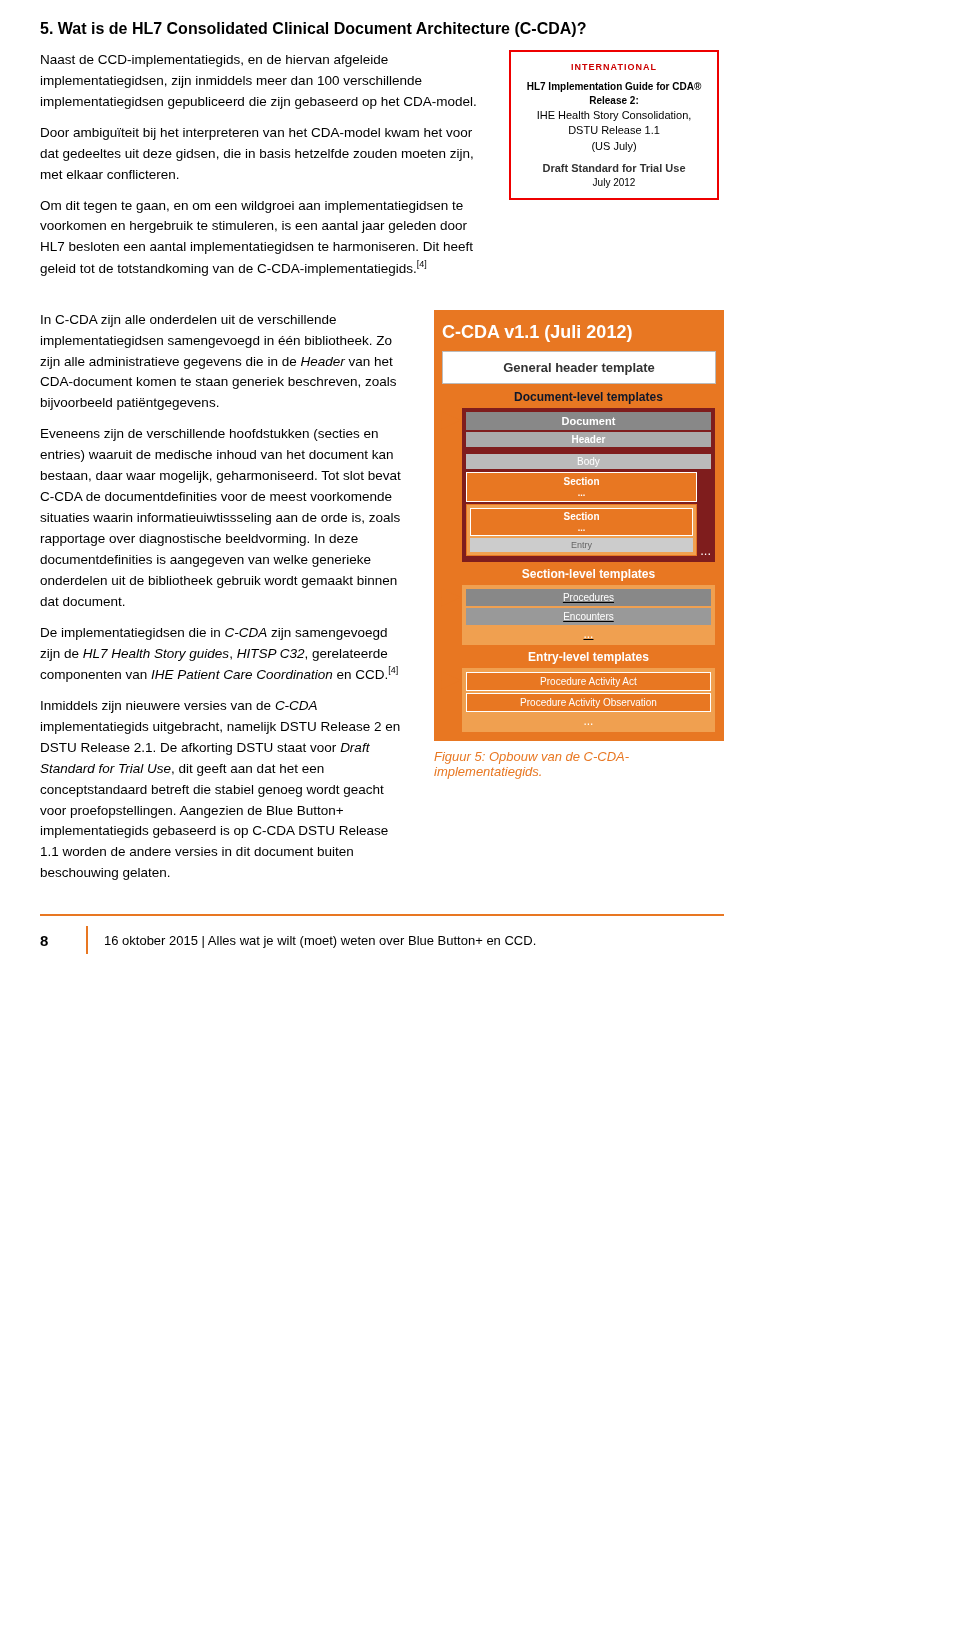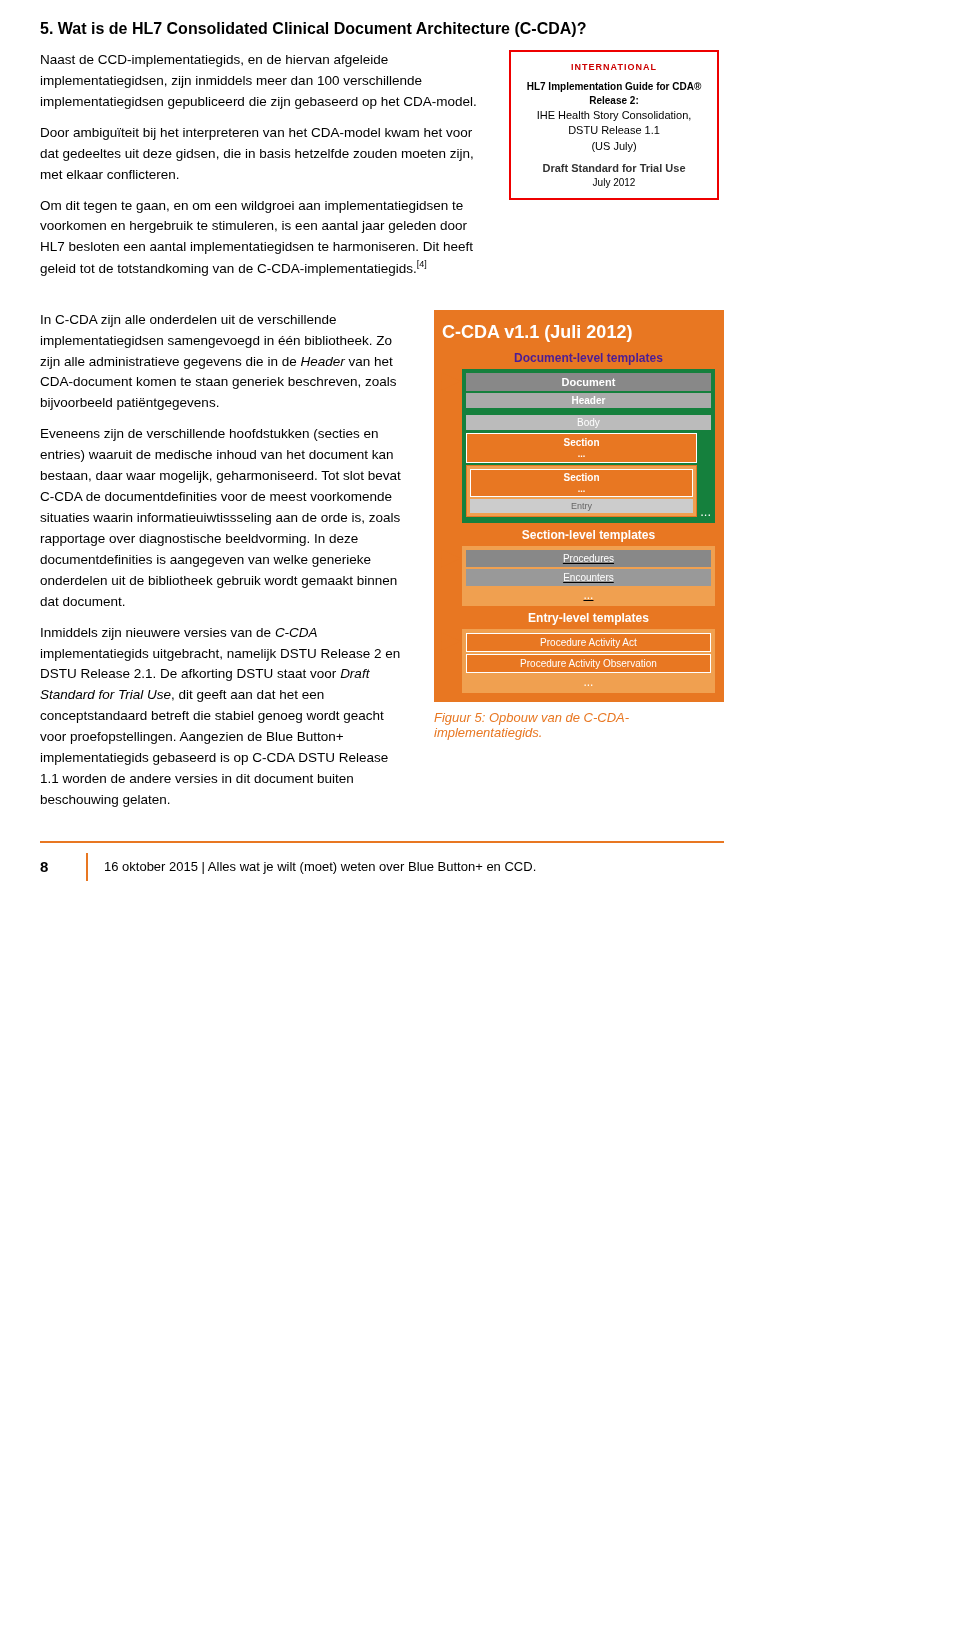--- a/index.html
+++ b/index.html
@@ -175,36 +175,38 @@
         <div class="hl7-cover-date">July 2012</div>
       </div>
     </div>
   </div>
 
   <div class="main-content">
 
     <div class="main-text">
       <p>In C-CDA zijn alle onderdelen uit de verschillende implementatiegidsen samengevoegd in één bibliotheek. Zo zijn alle administratieve gegevens die in de <em>Header</em> van het CDA-document komen te staan generiek beschreven, zoals bijvoorbeeld patiëntgegevens.</p>
       <p>Eveneens zijn de verschillende hoofdstukken (secties en entries) waaruit de medische inhoud van het document kan bestaan, daar waar mogelijk, geharmoniseerd. Tot slot bevat C-CDA de documentdefinities voor de meest voorkomende situaties waarin informatieuiwtissseling aan de orde is, zoals rapportage over diagnostische beeldvorming. In deze documentdefinities is aangegeven van welke generieke onderdelen uit de bibliotheek gebruik wordt gemaakt binnen dat document.</p>
+      <p>De implementatiegidsen die in <em>C-CDA</em> zijn samengevoegd zijn de <em>HL7 Health Story guides</em>, <em>HITSP C32</em>, gerelateerde componenten van <em>IHE Patient Care Coordination</em> en CCD.<sup class="superscript">[4]</sup></p>
       <p>Inmiddels zijn nieuwere versies van de <em>C-CDA</em> implementatiegids uitgebracht, namelijk DSTU Release 2 en DSTU Release 2.1. De afkorting DSTU staat voor <em>Draft Standard for Trial Use</em>, dit geeft aan dat het een conceptstandaard betreft die stabiel genoeg wordt geacht voor proefopstellingen. Aangezien de Blue Button+ implementatiegids gebaseerd is op C-CDA DSTU Release 1.1 worden de andere versies in dit document buiten beschouwing gelaten.</p>
     </div>
 
     <div class="main-diagram">
 
       <div style="background:#e87722; padding:8px;">
 
         <div style="color:#fff; font-weight:bold; font-size:18px; padding:4px 0 8px 0;">C-CDA v1.1 (Juli 2012)</div>
 
+        <div style="background:#fff; border:1px solid #bbb; color:#333; font-weight:bold; font-size:13px; text-align:center; padding:8px 6px; margin-bottom:6px;">General header template</div>
 
         <div style="display:flex; align-items:flex-start; margin-bottom:4px;">
           <div style="color:#e87722; font-size:22px; font-weight:bold; margin-right:2px; margin-top:16px;">▶</div>
           <div style="flex:1;">
-            <div style="color:#4c1d95; font-weight:bold; font-size:12px; text-align:center; margin-bottom:3px;">Document-level templates</div>
-
-            <div style="background:#15803d; border:1px solid #e87722; padding:4px;">
+            <div style="color:#0f172a; font-weight:bold; font-size:12px; text-align:center; margin-bottom:3px;">Document-level templates</div>
+
+            <div style="background:#7f1d1d; border:1px solid #e87722; padding:4px;">
 
               <div style="background:#888; color:#fff; font-weight:bold; font-size:11px; text-align:center; padding:3px; margin-bottom:2px;">Document</div>
 
               <div style="background:#aaa; color:#fff; font-size:10px; font-weight:bold; text-align:center; padding:2px; margin-bottom:2px;">Header</div>
 
               <div style="background:#bbb; color:#fff; font-size:10px; font-weight:normal; text-align:center; padding:2px; margin-bottom:3px;margin-top:7px;">Body</div>
 
               <div style="display:flex; align-items:flex-end; gap:3px;">
                 <div style="flex:1;">
                   <div style="background:#e87722; color:#fff; font-size:10px; font-weight:bold; text-align:center; padding:3px; margin-bottom:2px; border:1px solid #fff;">

